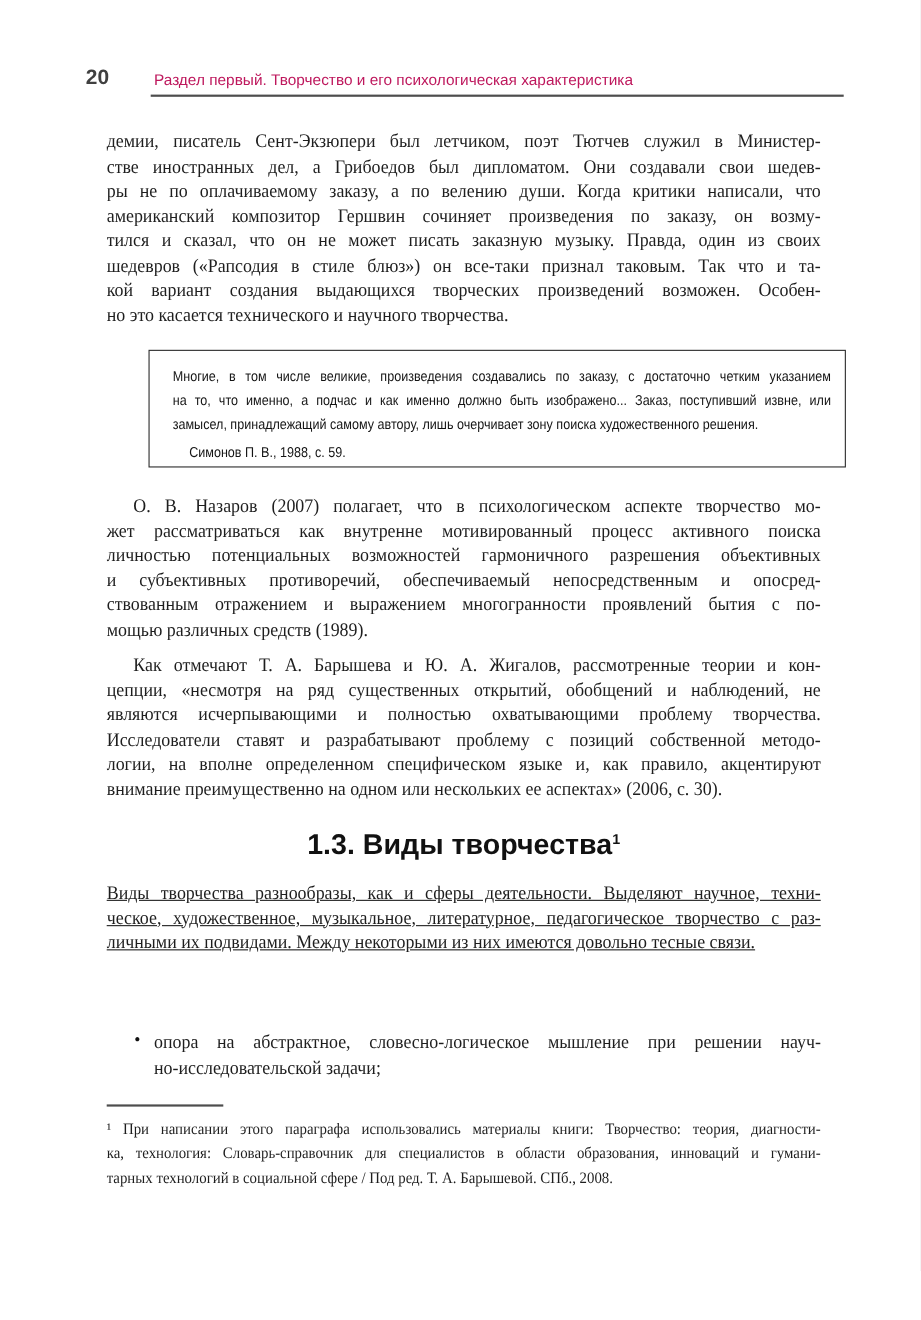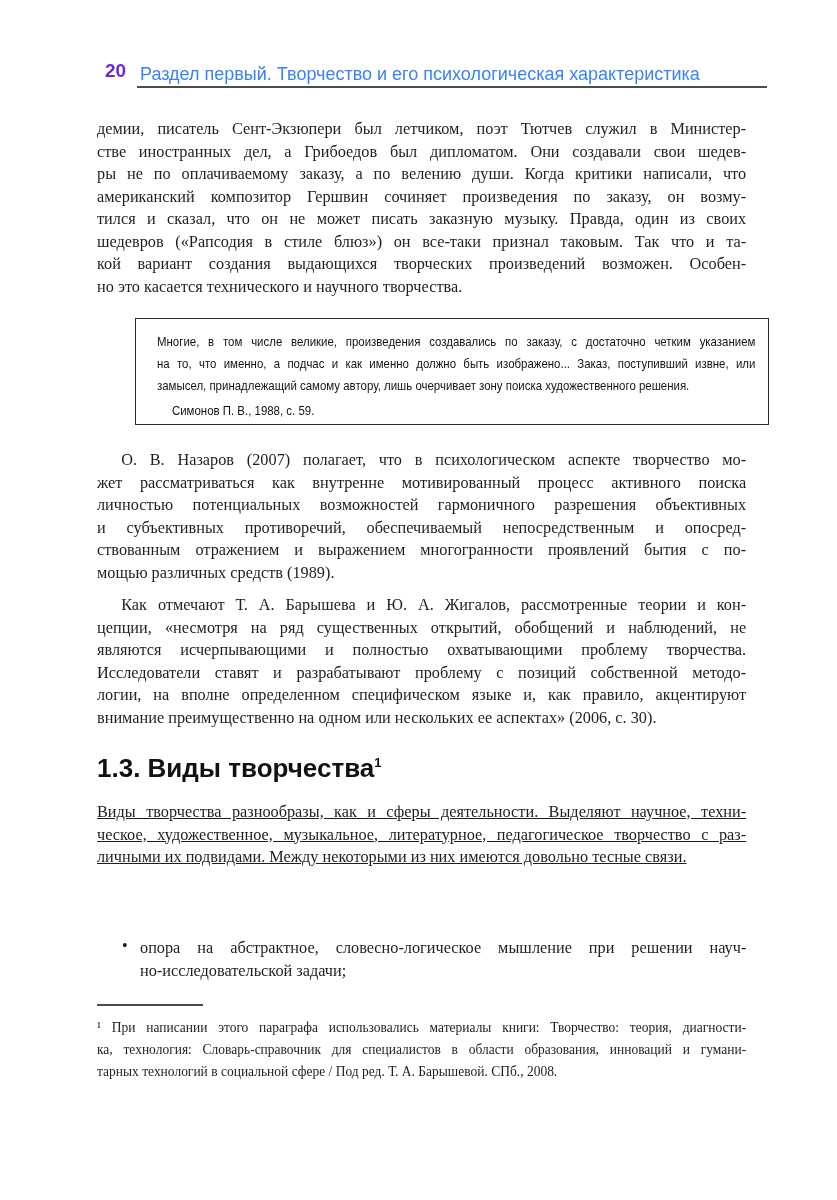--- a/index.html
+++ b/index.html
@@ -1,24 +1,24 @@
 <!DOCTYPE html>
 <html><head>
 <meta charset="utf-8">
 <style>
   html,body{margin:0;padding:0;background:#e9e9e9;}
   .page{position:relative;width:837px;height:1200px;background:#ffffff;
         font-family:"Liberation Serif",serif;color:#1e1e1e;overflow:hidden;margin:0 auto;}
   .abs{position:absolute;}
 
   
-  .page-num{left:105px;top:60px;font-family:"Liberation Sans",sans-serif;
-            font-size:19px;font-weight:bold;color:#6d28d9;}
+  .page-num{left:78px;top:60px;font-family:"Liberation Sans",sans-serif;
+            font-size:19px;font-weight:bold;color:#404040;}
   .run-title{left:140px;top:64px;font-family:"Liberation Sans",sans-serif;
-             font-size:18px;color:#3b82f6;white-space:nowrap;}
+             font-size:14px;color:#be185d;white-space:nowrap;}
   .head-rule{left:137px;top:86px;width:630px;height:2px;background:#4d4d4d;}
 
   
   .jl{white-space:nowrap;text-align:justify;text-align-last:justify;transform-origin:0 0;}
   .jl.last{text-align-last:left;}
   .body-line{width:698px;transform:scaleX(0.93);font-size:17.5px;line-height:22.5px;}
   .indent{text-indent:26px;}
 
   .p1{left:97px;top:117px;}
   .p2{left:97px;top:448px;}
@@ -28,21 +28,21 @@
 
   
   .quote-box{left:103px;top:318px;width:634px;height:107px;box-sizing:border-box;
              border:1.5px solid #2b2b2b;padding:12px 14px 0 21px;background:#fff;margin-left:32px;}
   .quote-line{width:680px;transform:scaleX(0.88);transform-origin:0 0;
               font-family:"Liberation Sans",sans-serif;font-size:13px;
               line-height:22px;color:#141414;}
   .quote-attr{text-align:left;text-align-last:left;text-indent:17px;margin-top:3px;}
 
   
-  .heading{left:97px;top:748px;width:649px;text-align:left;
+  .heading{left:97px;top:748px;width:649px;text-align:center;
            font-family:"Liberation Sans",sans-serif;font-weight:bold;
            font-size:26px;line-height:30px;color:#111;}
   .heading sup{font-size:13px;font-weight:bold;}
 
   
   .bullet-block{left:97px;top:936px;width:660px;}
   .bullet-item{position:relative;}
   .bullet-marker{position:absolute;left:25px;top:1px;font-size:16px;color:#111;}
   .bullet-line{width:652px;margin-left:43px;transform:scaleX(0.93);transform-origin:0 0;
                font-size:17.5px;line-height:22.5px;}

